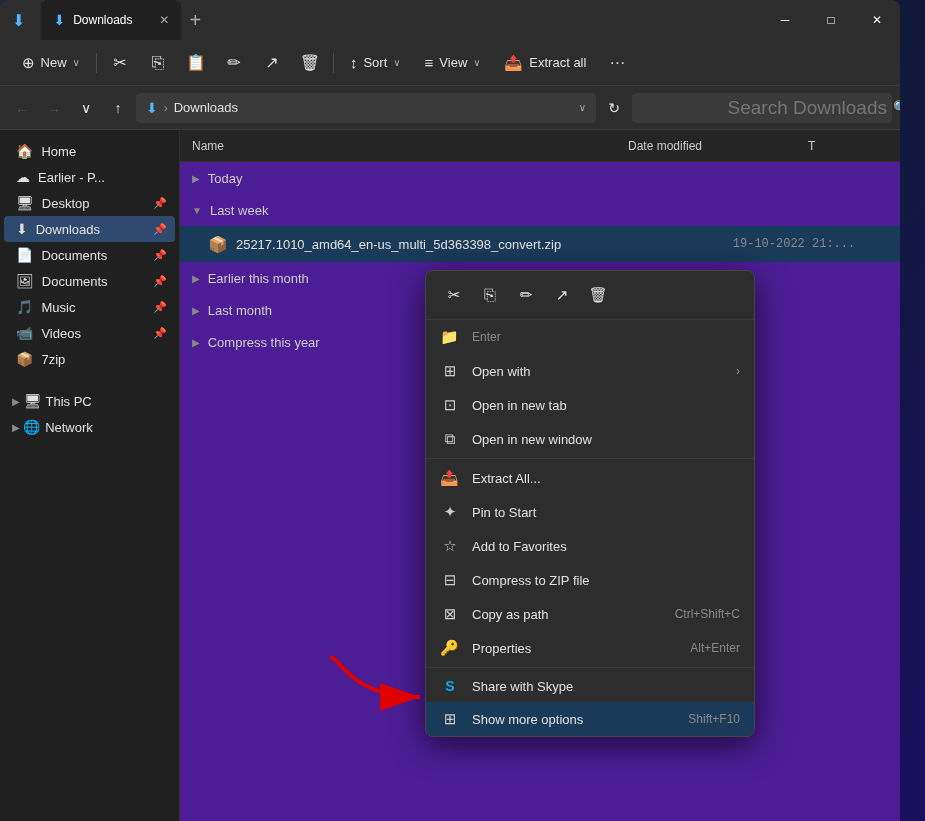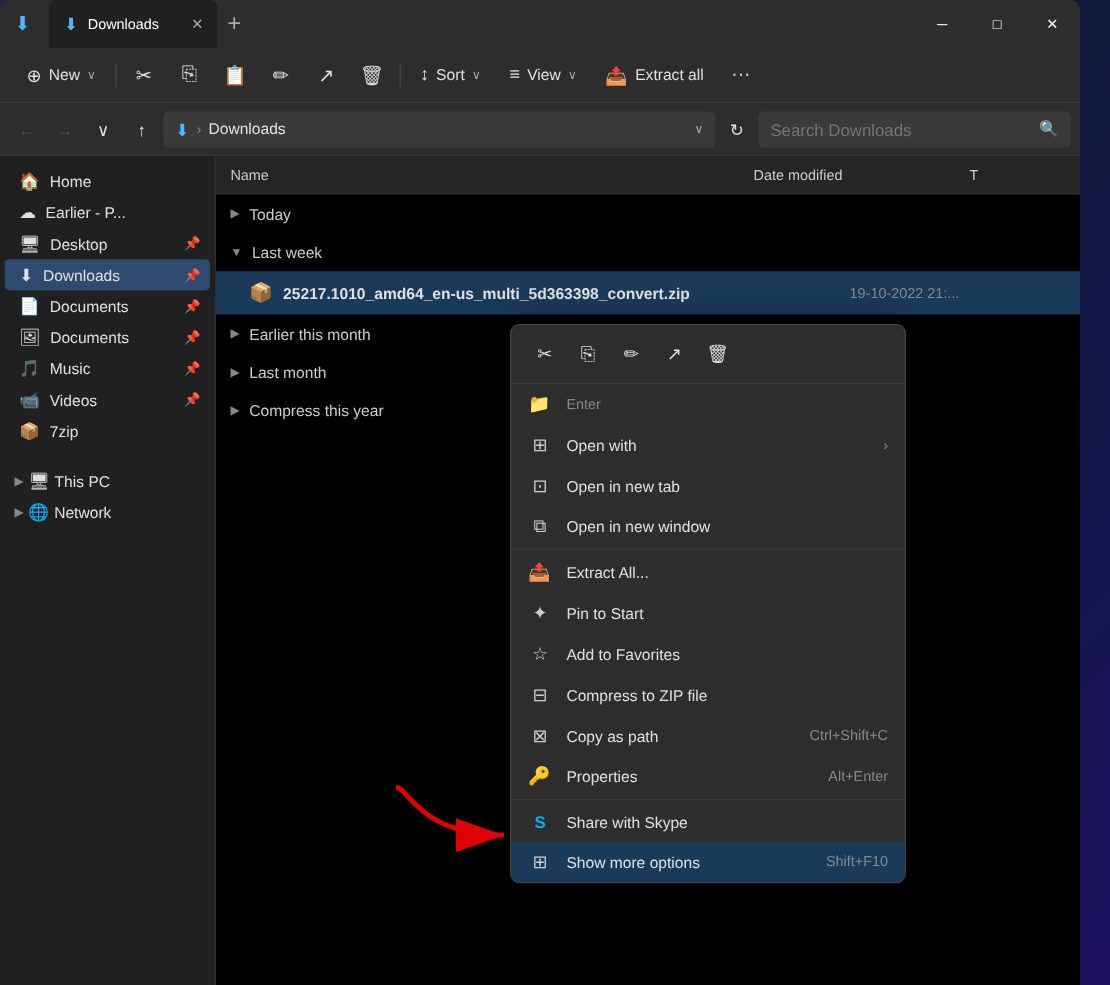--- a/index.html
+++ b/index.html
@@ -182,23 +182,24 @@
       display: flex;
       align-items: center;
       padding: 0 10px;
       gap: 6px;
     }
     .search-bar input {
       background: transparent;
       border: none;
       outline: none;
       color: #aaa;
-      font-size: 14px;
+      font-size: 19px;
       flex: 1;
       font-family: 'Segoe UI', sans-serif;
+      text-align: right;
     }
     .search-icon { color: #aaa; font-size: 13px; }
 
     
     .main-content {
       display: flex;
       flex: 1;
       overflow: hidden;
     }
 
@@ -238,21 +239,21 @@
       font-size: 13px;
       cursor: pointer;
       border-radius: 4px;
       margin: 0 4px;
     }
     .expand-arrow { font-size: 10px; color: #888; }
 
     
     .file-list {
       flex: 1;
-      background: #000000;
+      background: #4c1d95;
       overflow: hidden;
     }
     .file-list-header {
       display: flex;
       align-items: center;
       height: 32px;
       background: #252525;
       border-bottom: 1px solid #333;
       padding: 0 12px;
     }
@@ -276,22 +277,22 @@
       align-items: center;
       height: 36px;
       padding: 0 12px 0 28px;
       color: #e0e0e0;
       font-size: 13px;
       cursor: pointer;
       position: relative;
     }
     .file-row.selected { background: #1a3a5a; }
     .file-row .file-icon { font-size: 16px; margin-right: 8px; }
-    .file-row .file-name { flex: 1; overflow: hidden; text-overflow: ellipsis; white-space: nowrap; font-weight: bold; }
-    .file-row .file-date { width: 180px; color: #888; font-size: 12px; text-align: left; padding-right: 8px; }
+    .file-row .file-name { flex: 1; overflow: hidden; text-overflow: ellipsis; white-space: nowrap; }
+    .file-row .file-date { width: 180px; color: #888; font-size: 12px; text-align: center; padding-right: 8px; font-family: Liberation Mono, monospace; }
 
     
     .context-menu {
       position: absolute;
       top: 270px;
       left: 425px;
       width: 330px;
       background: #2d2d2d;
       border: 1px solid #444;
       border-radius: 8px;

